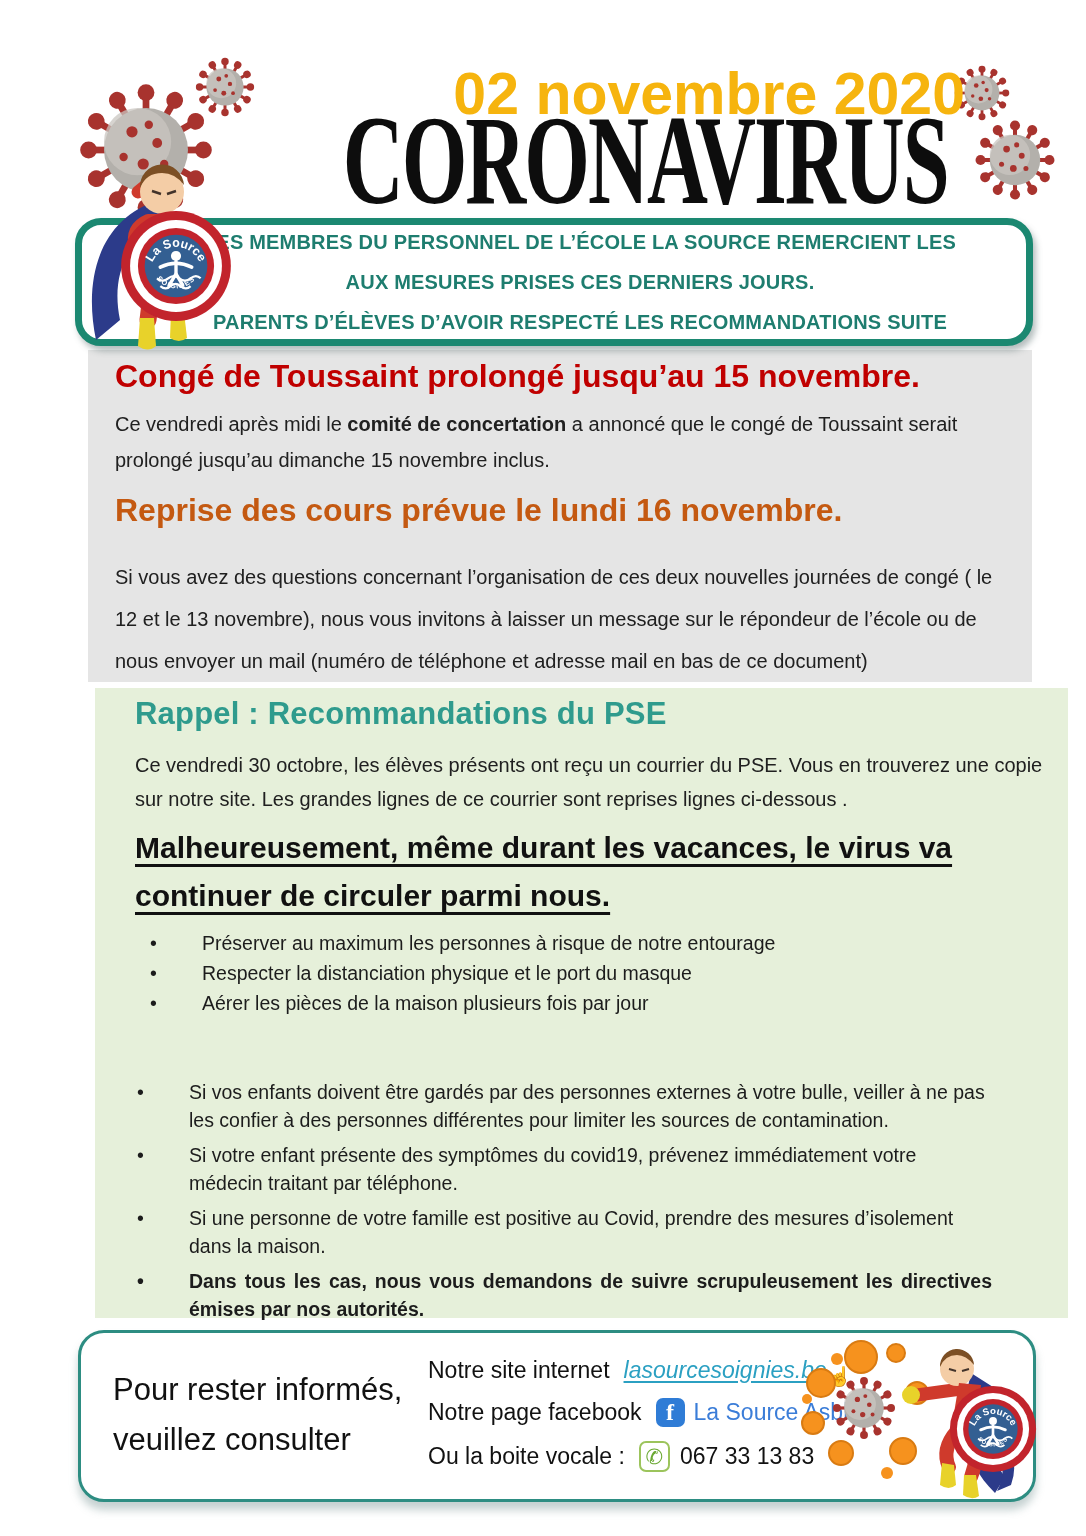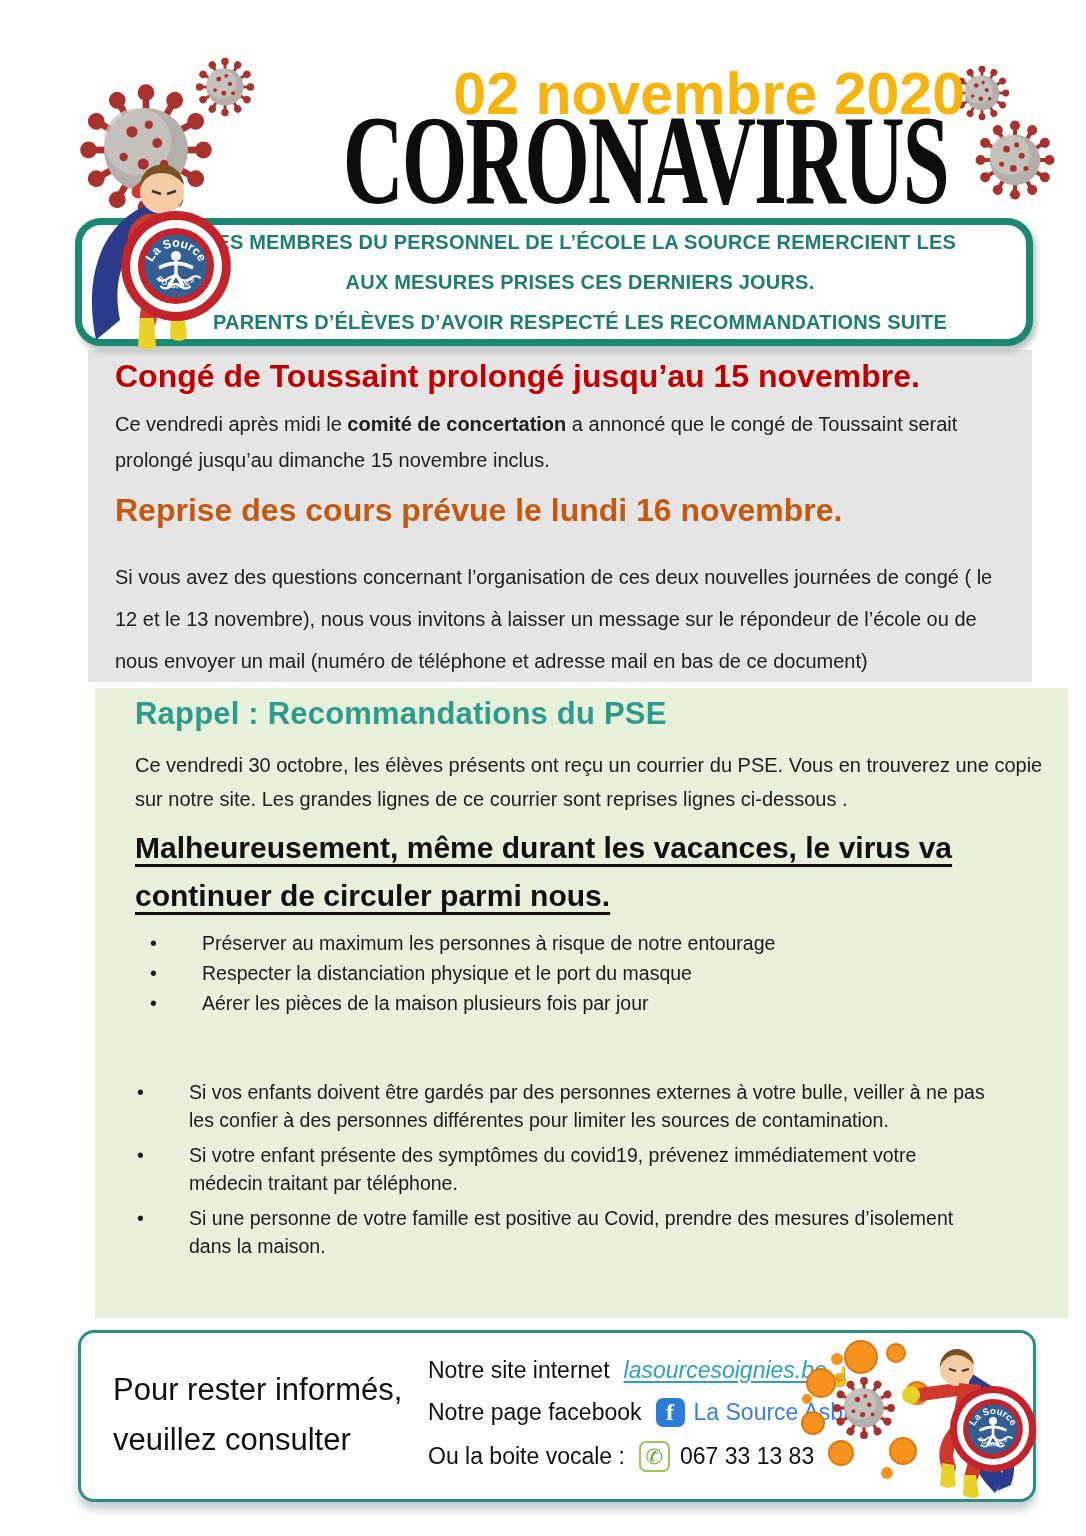--- a/index.html
+++ b/index.html
@@ -38,21 +38,21 @@
   ul.blist li{position:relative;padding-left:52px;}
   ul.blist li::before{content:"•";position:absolute;left:0;top:0;}
   .list-a{left:55px;top:240px;width:840px;font-size:19.5px;}
   .list-a li{line-height:30px;}
   .list-b{left:42px;top:390px;width:855px;font-size:19.5px;}
   .list-b li{line-height:28px;margin-bottom:7px;}
   .list-b li.bold{font-weight:bold;text-align:justify;}
 
   
   .footer-box{position:absolute;left:78px;top:1330px;width:958px;height:172px;box-sizing:border-box;
-              border:3px solid #2d8d82;border-radius:16px;background:#fff;
+              border:3px solid #2d8d82;border-radius:26px;background:#fff;
               box-shadow:0 8px 9px rgba(110,140,140,.4);z-index:1;}
   .f-left{position:absolute;left:32px;top:32px;font-size:31px;color:#111;line-height:50px;}
   .f-rows{position:absolute;left:347px;top:24px;display:flex;flex-direction:column;gap:14px;}
   .f-row{display:flex;align-items:center;font-size:23px;color:#111;}
   .f-row .lbl{margin-right:14px;}
   .site-link{font-style:italic;color:#2ba0c2;text-decoration:underline;text-underline-offset:3px;}
   .hand{font-size:19px;color:#888;margin-left:2px;position:relative;top:6px;}
   .fb-ic{display:inline-flex;align-items:center;justify-content:center;width:29px;height:29px;
          background:#2f7cd6;border-radius:7px;color:#fff;font-weight:bold;font-size:24px;
          font-family:"Liberation Serif",serif;margin-right:9px;}
@@ -209,20 +209,21 @@
     <div class="sub-head">Malheureusement, même durant les vacances, le virus va continuer de circuler parmi nous.</div>
     <ul class="blist list-a">
       <li>Préserver au maximum les personnes à risque de notre entourage</li>
       <li>Respecter la distanciation physique et le port du masque</li>
       <li>Aérer les pièces de la maison plusieurs fois par jour</li>
     </ul>
     <ul class="blist list-b">
       <li>Si vos enfants doivent être gardés par des personnes externes à votre bulle, veiller à ne pas les confier à des personnes différentes pour limiter les sources de contamination.</li>
       <li>Si votre enfant présente des symptômes du covid19, prévenez immédiatement votre médecin traitant par téléphone.</li>
       <li>Si une personne de votre famille est positive au Covid, prendre des mesures d’isolement dans la maison.</li>
+      <li class="bold">Dans tous les cas, nous vous demandons de suivre scrupuleusement les directives émises par nos autorités.</li>
     </ul>
   </div>
 
   <div class="footer-box">
     <div class="f-left">
       <div>Pour rester informés,</div>
       <div>veuillez consulter</div>
     </div>
     <div class="f-rows">
       <div class="f-row">

